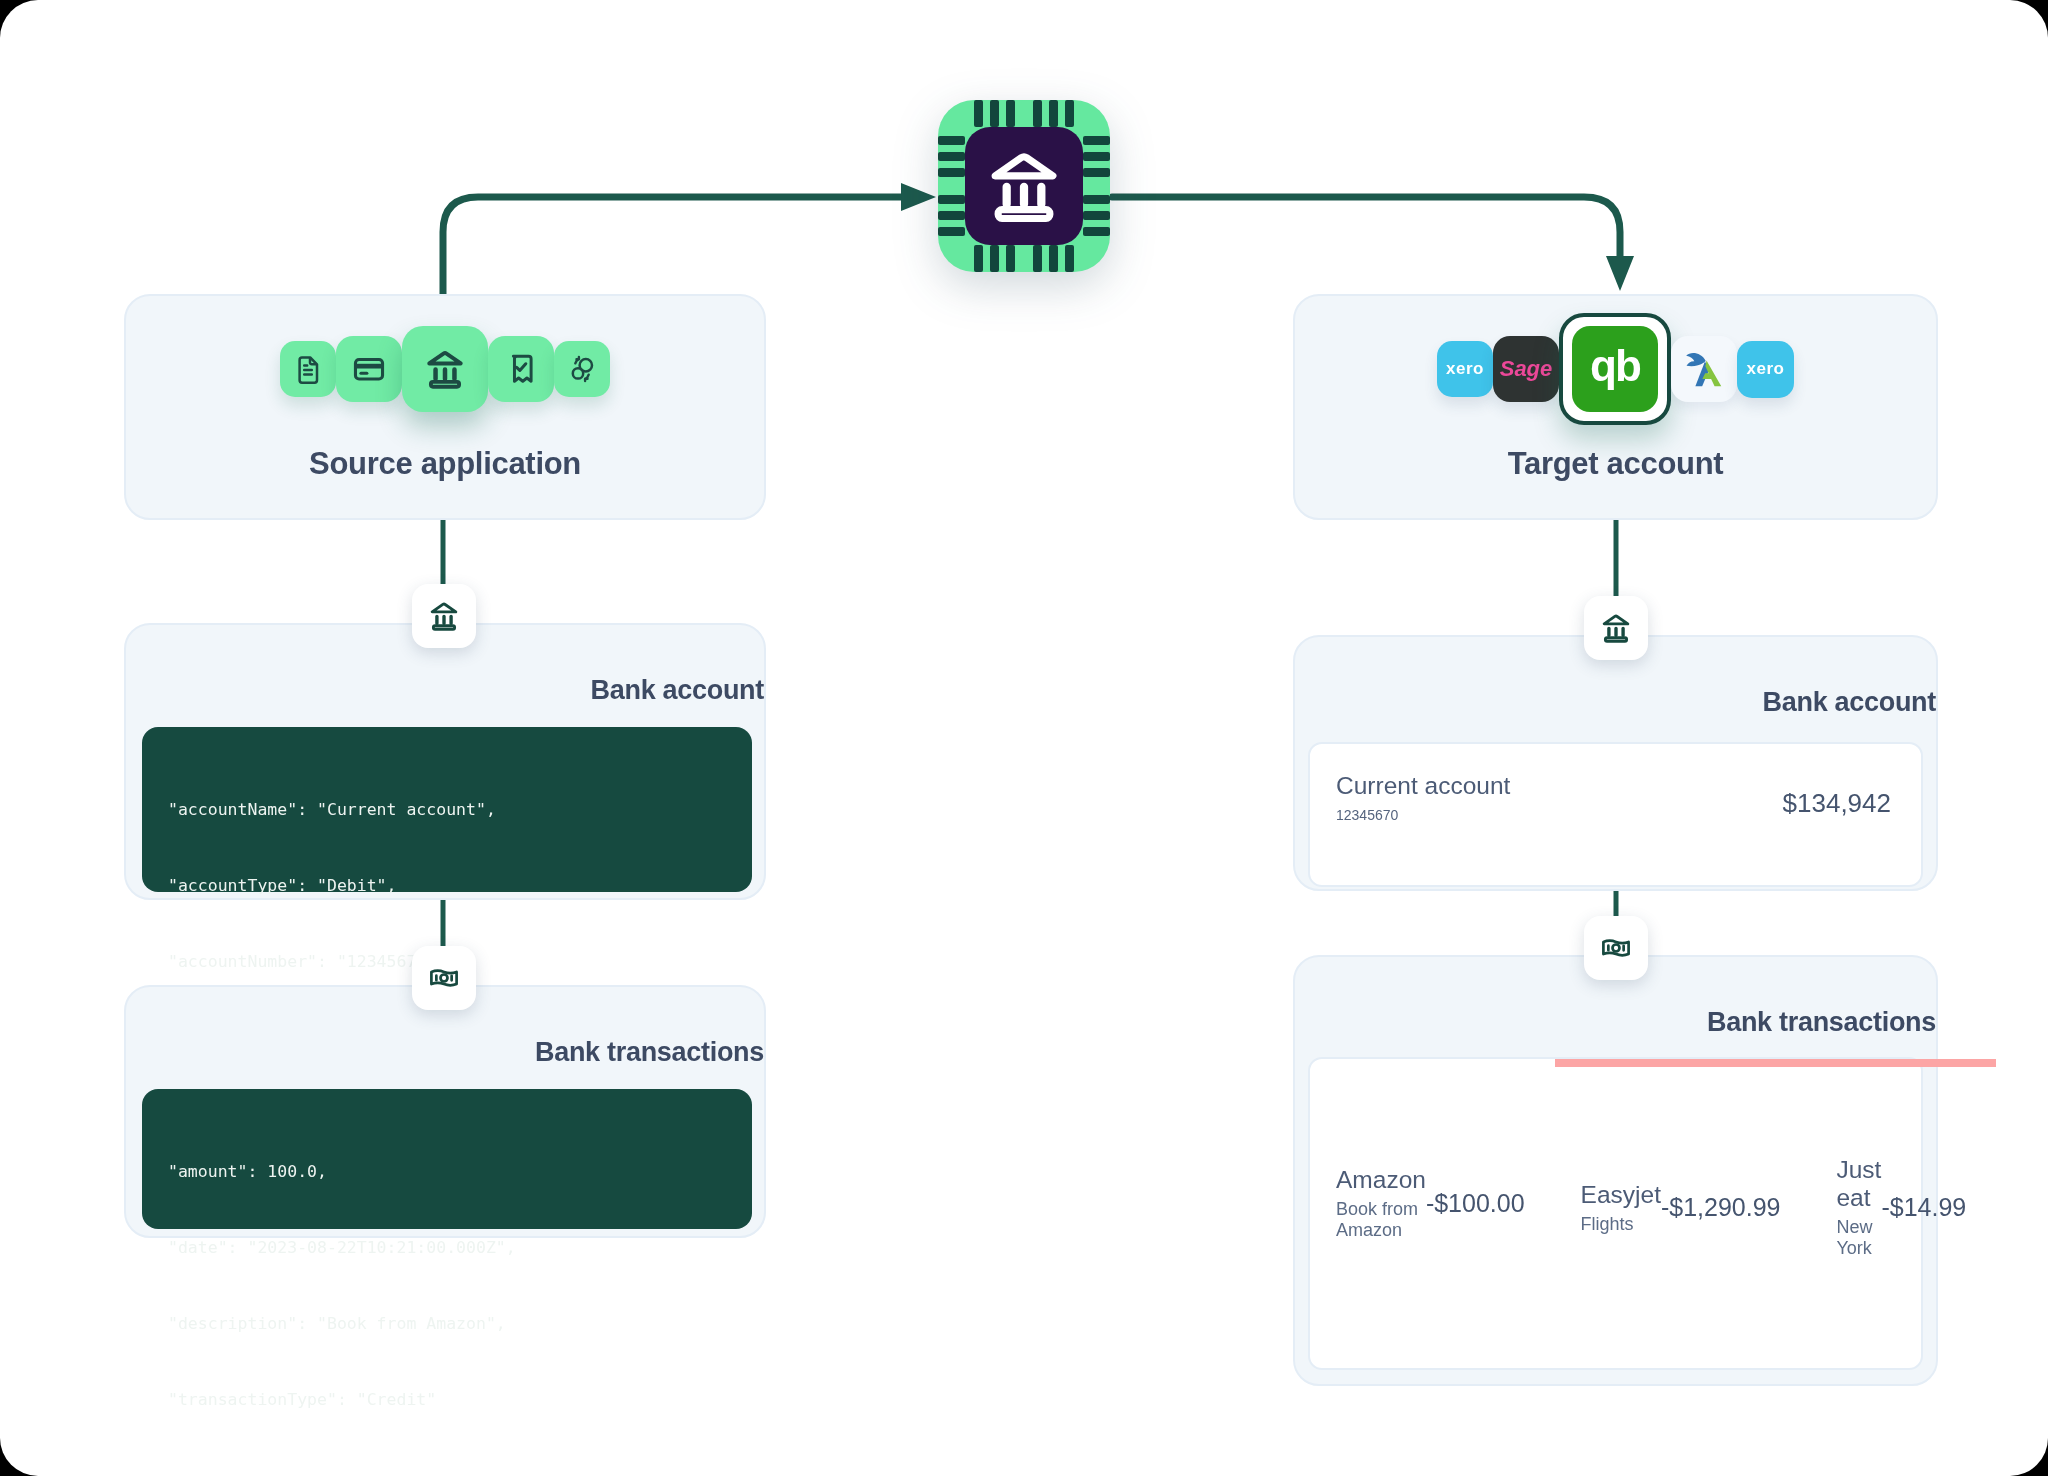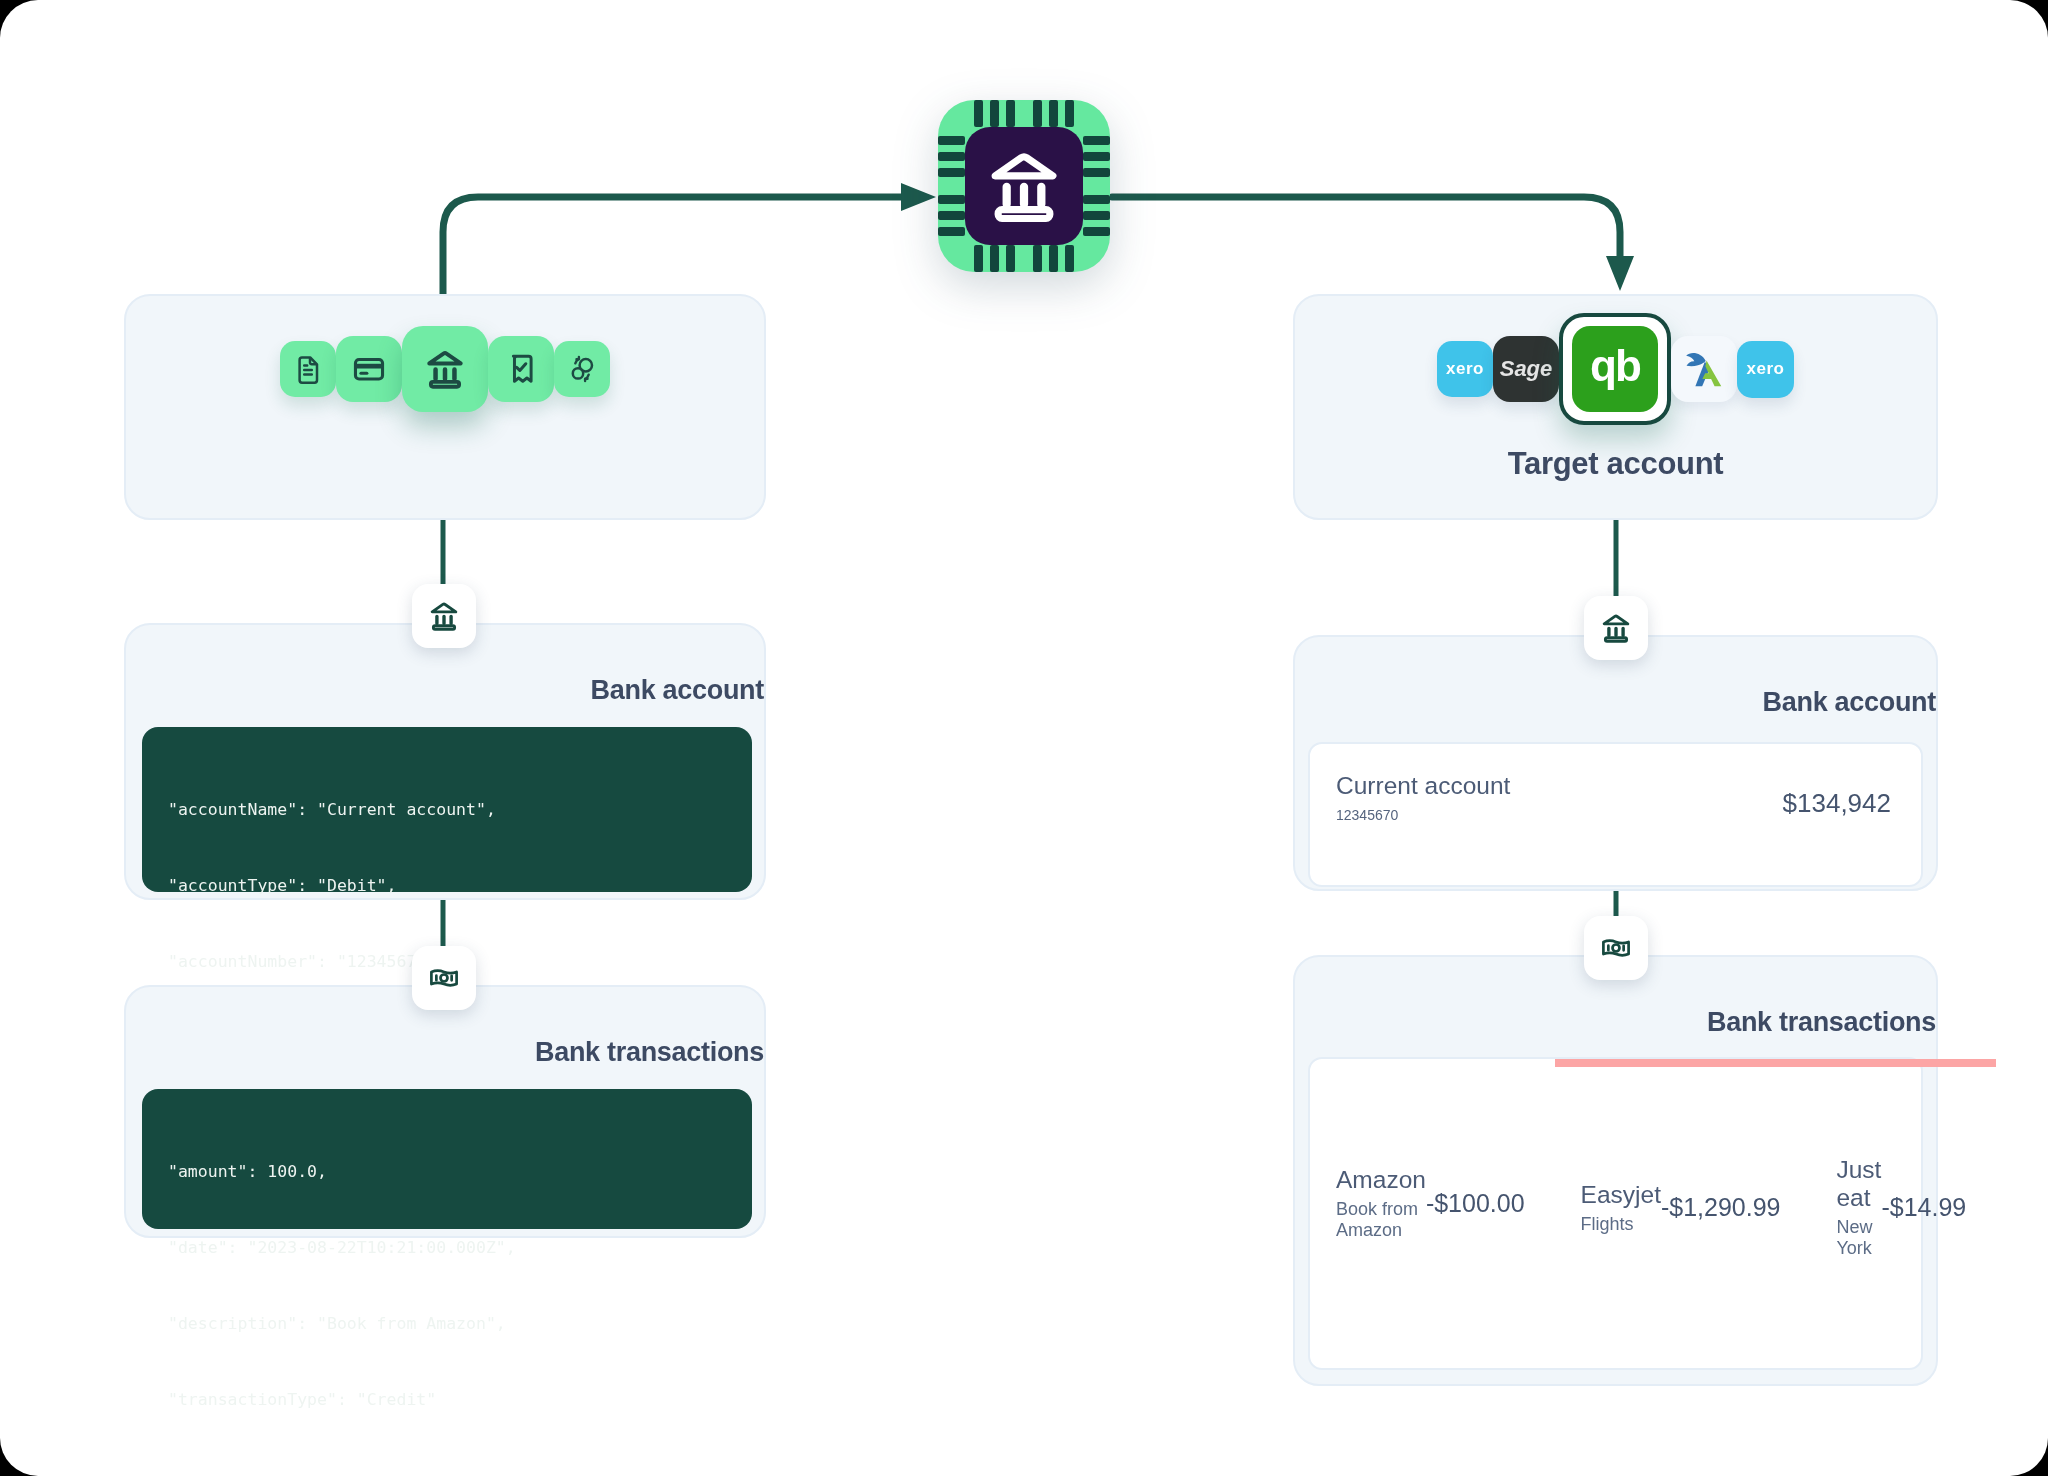--- a/index.html
+++ b/index.html
@@ -33,21 +33,21 @@
   .tile{display:flex;align-items:center;justify-content:center;background:#71eba5;border-radius:15px;
         box-shadow:0 9px 16px rgba(24,108,82,.16)}
   .tile.s{width:56px;height:56px}
   .tile.m{width:66px;height:66px;border-radius:17px}
   .tile.l{width:86px;height:86px;border-radius:21px;box-shadow:0 15px 26px rgba(24,108,82,.30)}
 
   .app{display:flex;align-items:center;justify-content:center;font-weight:700;border-radius:15px;
        box-shadow:0 8px 14px rgba(40,70,110,.12)}
   .app.xero{width:56px;height:56px;background:#3fc3ea;color:#fff;font-size:17px;letter-spacing:.5px}
   .app.xero2{width:57px;height:57px;background:#3fc3ea;color:#fff;font-size:17px;letter-spacing:.5px}
-  .app.sage{width:66px;height:66px;background:#2e3332;color:#e5e5e5;font-size:22px;font-style:italic;border-radius:17px}
+  .app.sage{width:66px;height:66px;background:#2e3332;color:#ec4899;font-size:22px;font-style:italic;border-radius:17px}
   .app.freeagent{width:66px;height:66px;background:#f4f8fc;border-radius:17px;box-shadow:0 6px 12px rgba(40,70,110,.08)}
   .qb-ring{width:104px;height:104px;background:#ffffff;border:4px solid #17493f;border-radius:25px;
            display:flex;align-items:center;justify-content:center;box-shadow:0 15px 26px rgba(24,108,82,.25)}
   .qb-tile{width:86px;height:86px;background:#2ca01c;border-radius:18px;display:flex;align-items:center;justify-content:center;
            color:#fff;font-size:44px;font-weight:700;letter-spacing:-2px;padding-bottom:6px;box-sizing:border-box}
 
   
   .node-badge{position:absolute;width:64px;height:64px;background:#fff;border-radius:16px;z-index:4;
               display:flex;align-items:center;justify-content:center;
               box-shadow:0 5px 16px rgba(50,70,100,.18)}
@@ -189,20 +189,21 @@
         <svg width="38" height="38" viewBox="0 0 32 32" stroke="#1d4b43">
             <use href="#sym-receipt"></use>
           </svg>
       </div>
       <div class="tile s">
         <svg width="32" height="32" viewBox="0 0 32 32" stroke="#1d4b43">
             <use href="#sym-exchange"></use>
           </svg>
       </div>
     </div>
+    <div class="panel-title">Source application</div>
   </div>
 
   <div class="panel" id="target-card">
     <div class="tile-row">
       <div class="app xero">
         <span>xero</span>
       </div>
       <div class="app sage">
         <span>Sage</span>
       </div>

